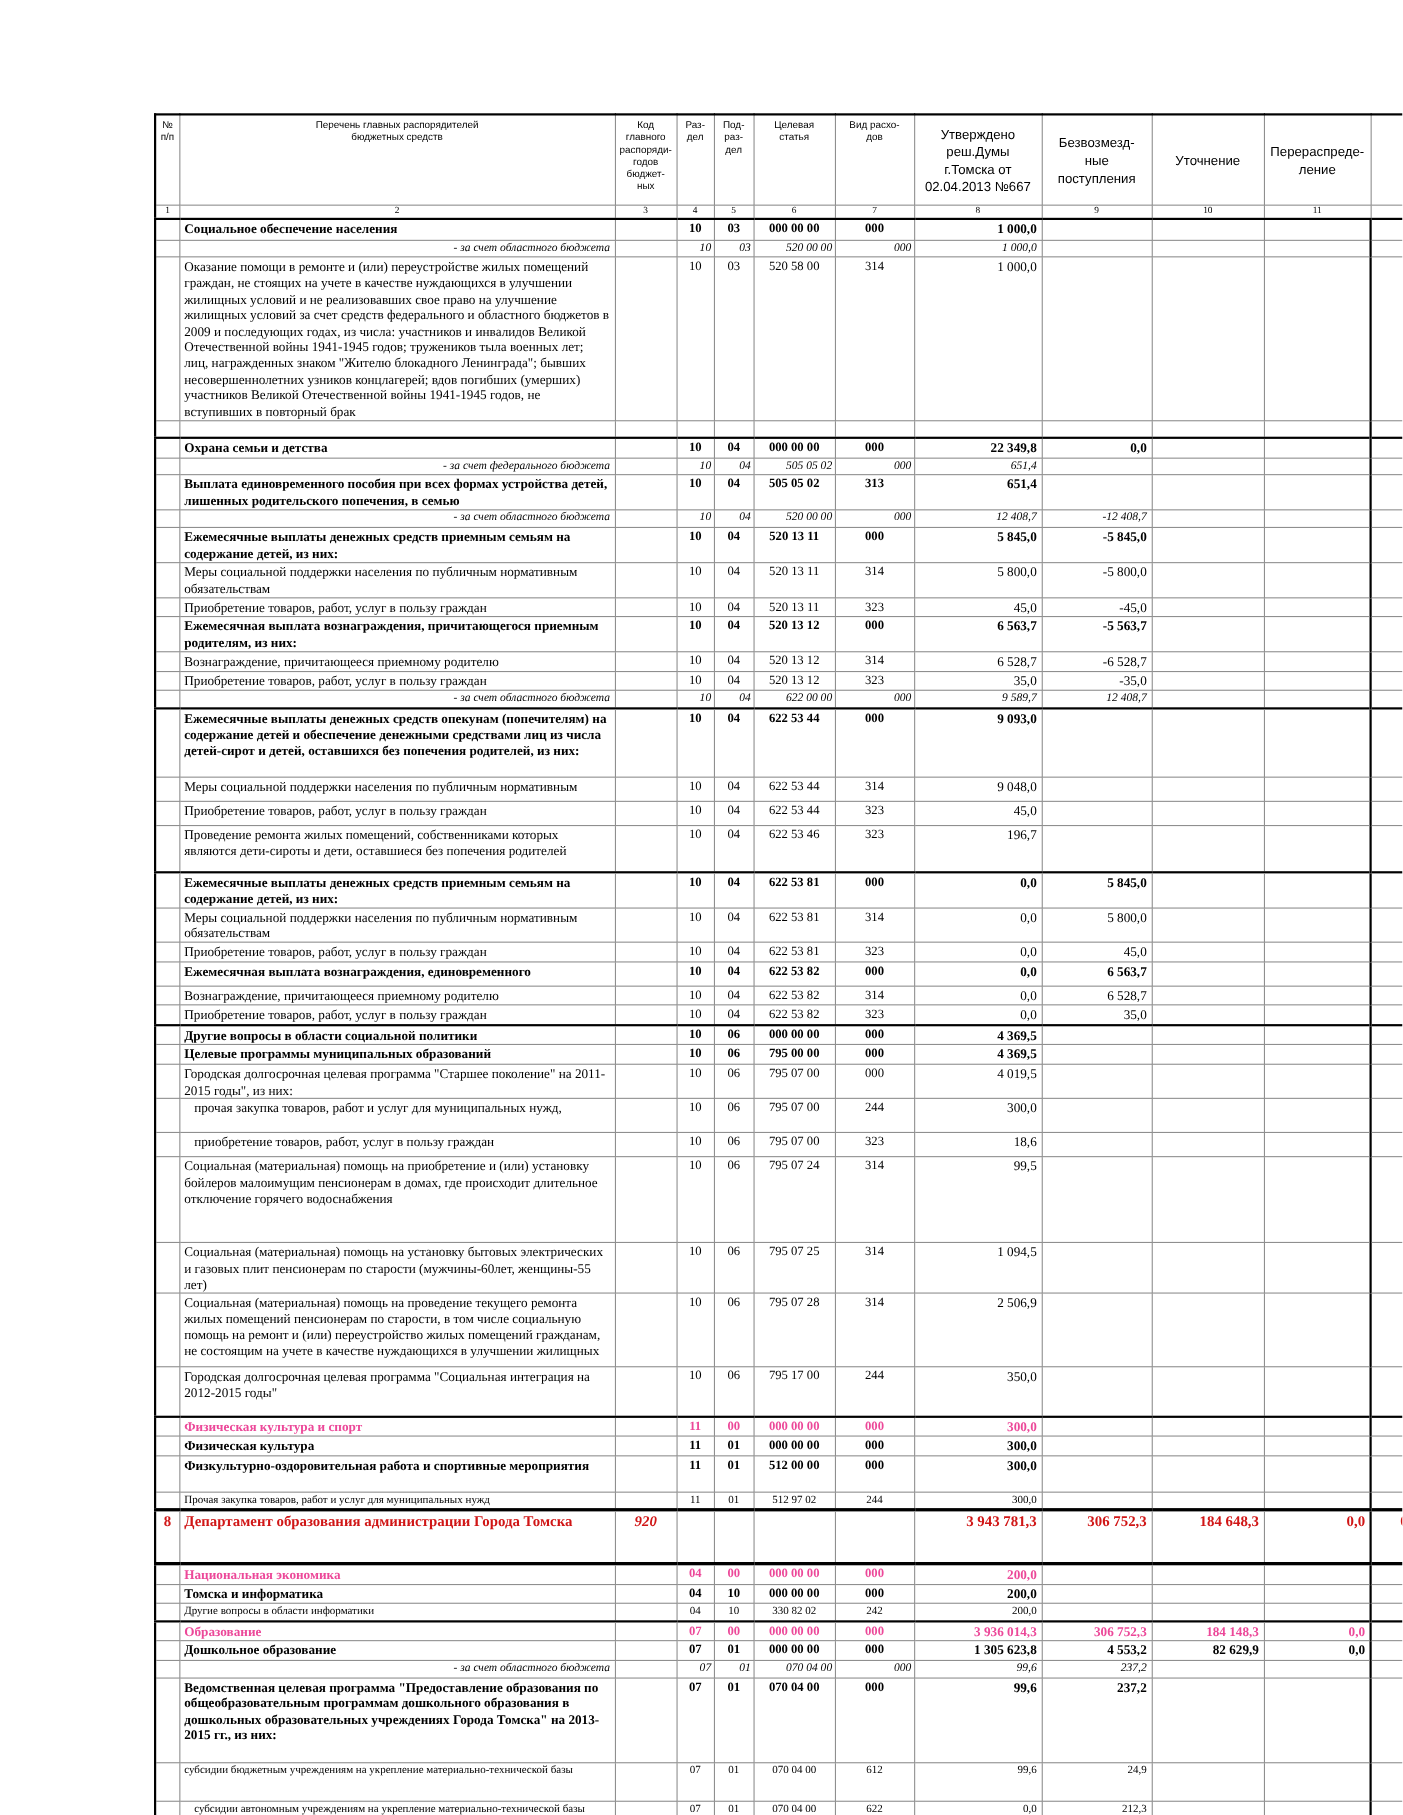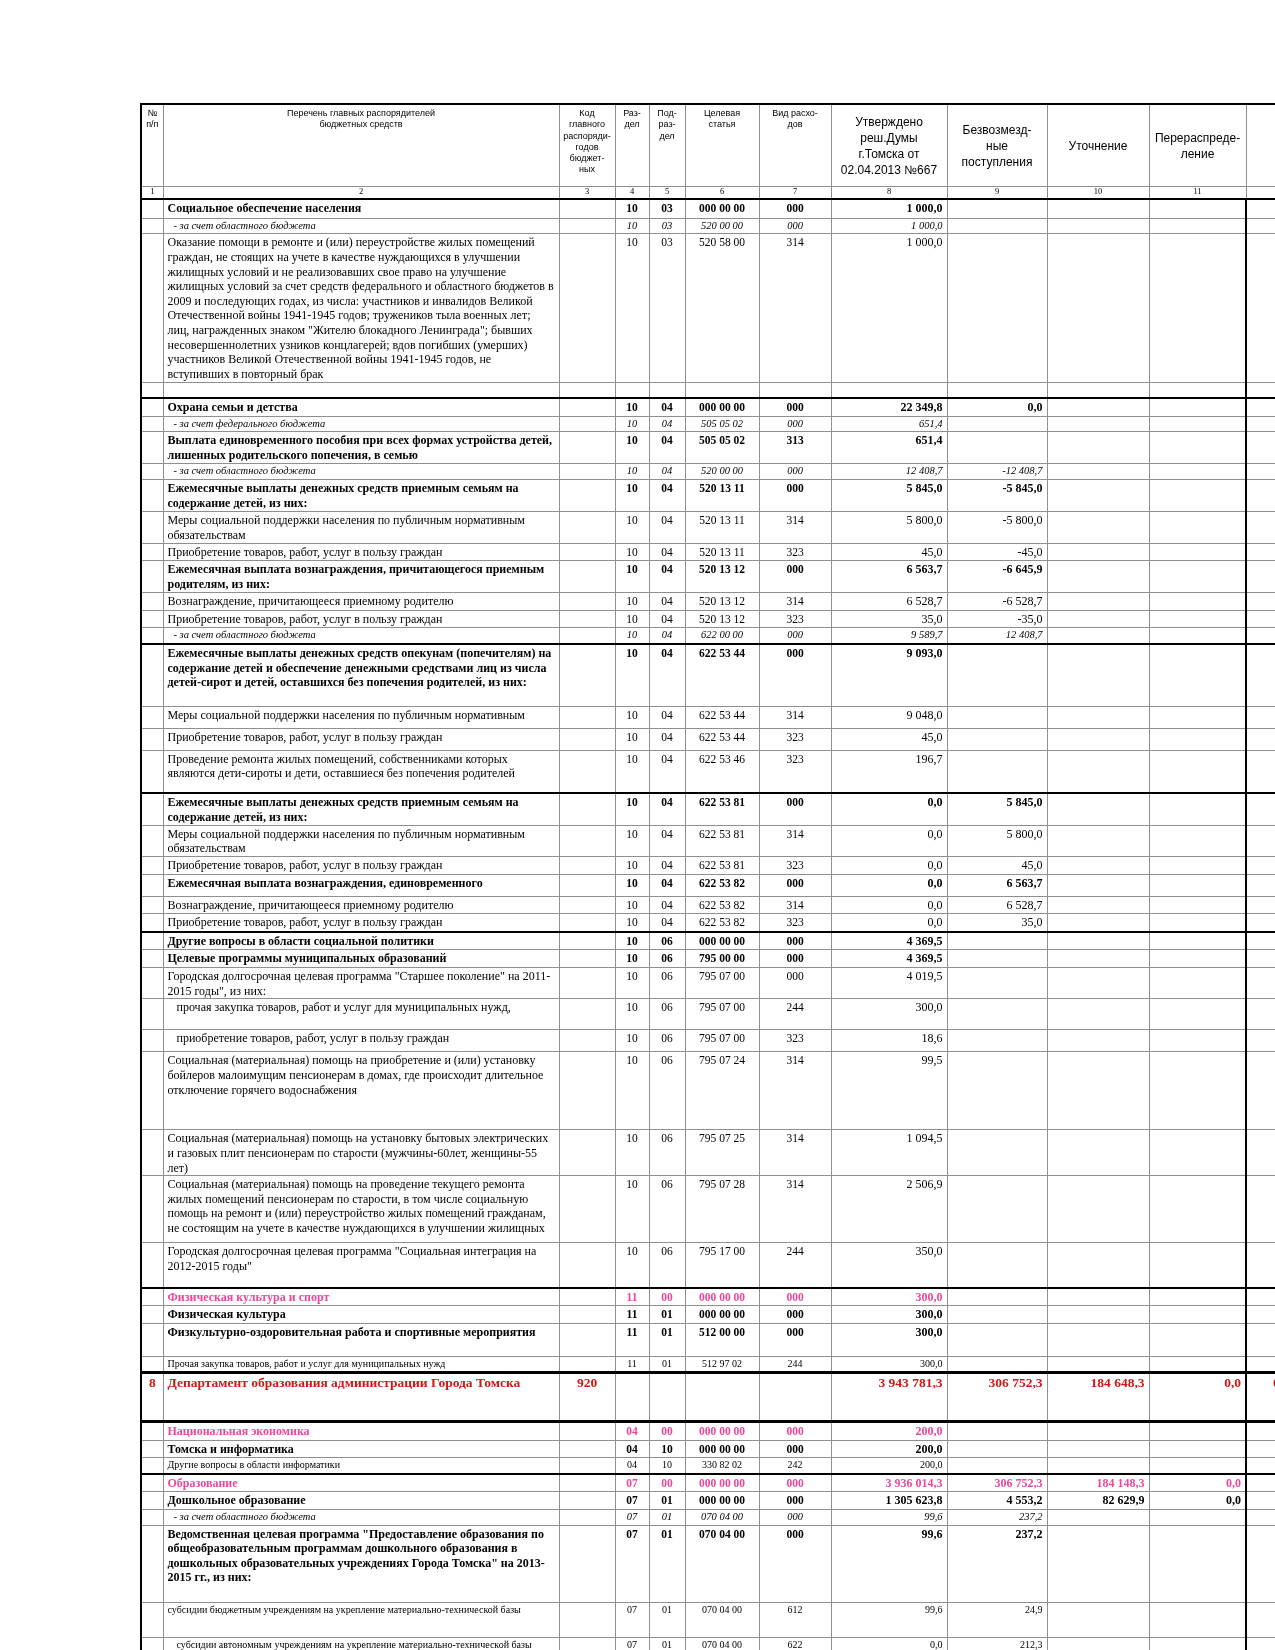--- a/index.html
+++ b/index.html
@@ -26,28 +26,28 @@
   thead th.small{font-size:9px;line-height:1.25;}
   thead th.money{font-size:12px;vertical-align:middle;line-height:1.35;}
   thead tr.nums{height:13px;}
   thead tr.nums th{
     font-family:"Liberation Serif", serif;font-size:8.5px;padding:0;
     border-bottom:2px solid #000;line-height:1.1;
   }
   
   td.num{text-align:center;}
   td.name{text-align:left;padding:1px 4px 0 4px;}
-  td.kod{text-align:center;white-space:nowrap;}
+  td.kod{text-align:center;white-space:nowrap;font-style:italic;}
   td.c{text-align:center;white-space:nowrap;font-size:11.5px;}
   td.v{text-align:right;white-space:nowrap;padding-right:4px;}
   td.sliver{border-left:2px solid #000;border-right:none;padding-left:26px;text-align:left;white-space:nowrap;}
   
   tr.thick td{border-top:2px solid #000;}
   tr.b td{font-weight:bold;}
-  tr.i td{font-style:italic;font-size:10.5px;}
+  tr.i td{font-style:italic;font-size:10.5px;text-align:right;}
   tr.i td.name{padding-left:10px;}
   tr.sm td{font-size:10px;}
   tr.ind td.name{padding-left:13px;margin-left:32px;}
   tr.blue td{color:#ec4899;font-weight:bold;}
   tr.red td{
     color:#d01616;font-weight:bold;font-size:13.5px;
     border-top:3px solid #000;border-bottom:3px solid #000;
   }
 </style>
 </head>
@@ -274,21 +274,21 @@
         </tr>
         <tr class="b" style="height: 32px;">
           <td class="num"></td>
           <td class="name">Ежемесячная выплата вознаграждения, причитающегося приемным родителям, из них:</td>
           <td class="kod"></td>
           <td class="c">10</td>
           <td class="c">04</td>
           <td class="c">520 13 12</td>
           <td class="c">000</td>
           <td class="v">6 563,7</td>
-          <td class="v">-6 645,9</td>
+          <td class="v">-5 563,7</td>
           <td class="v"></td>
           <td class="v"></td>
           <td class="sliver"></td>
         </tr>
         <tr style="height: 14px;">
           <td class="num"></td>
           <td class="name">Вознаграждение, причитающееся приемному родителю</td>
           <td class="kod"></td>
           <td class="c">10</td>
           <td class="c">04</td>

